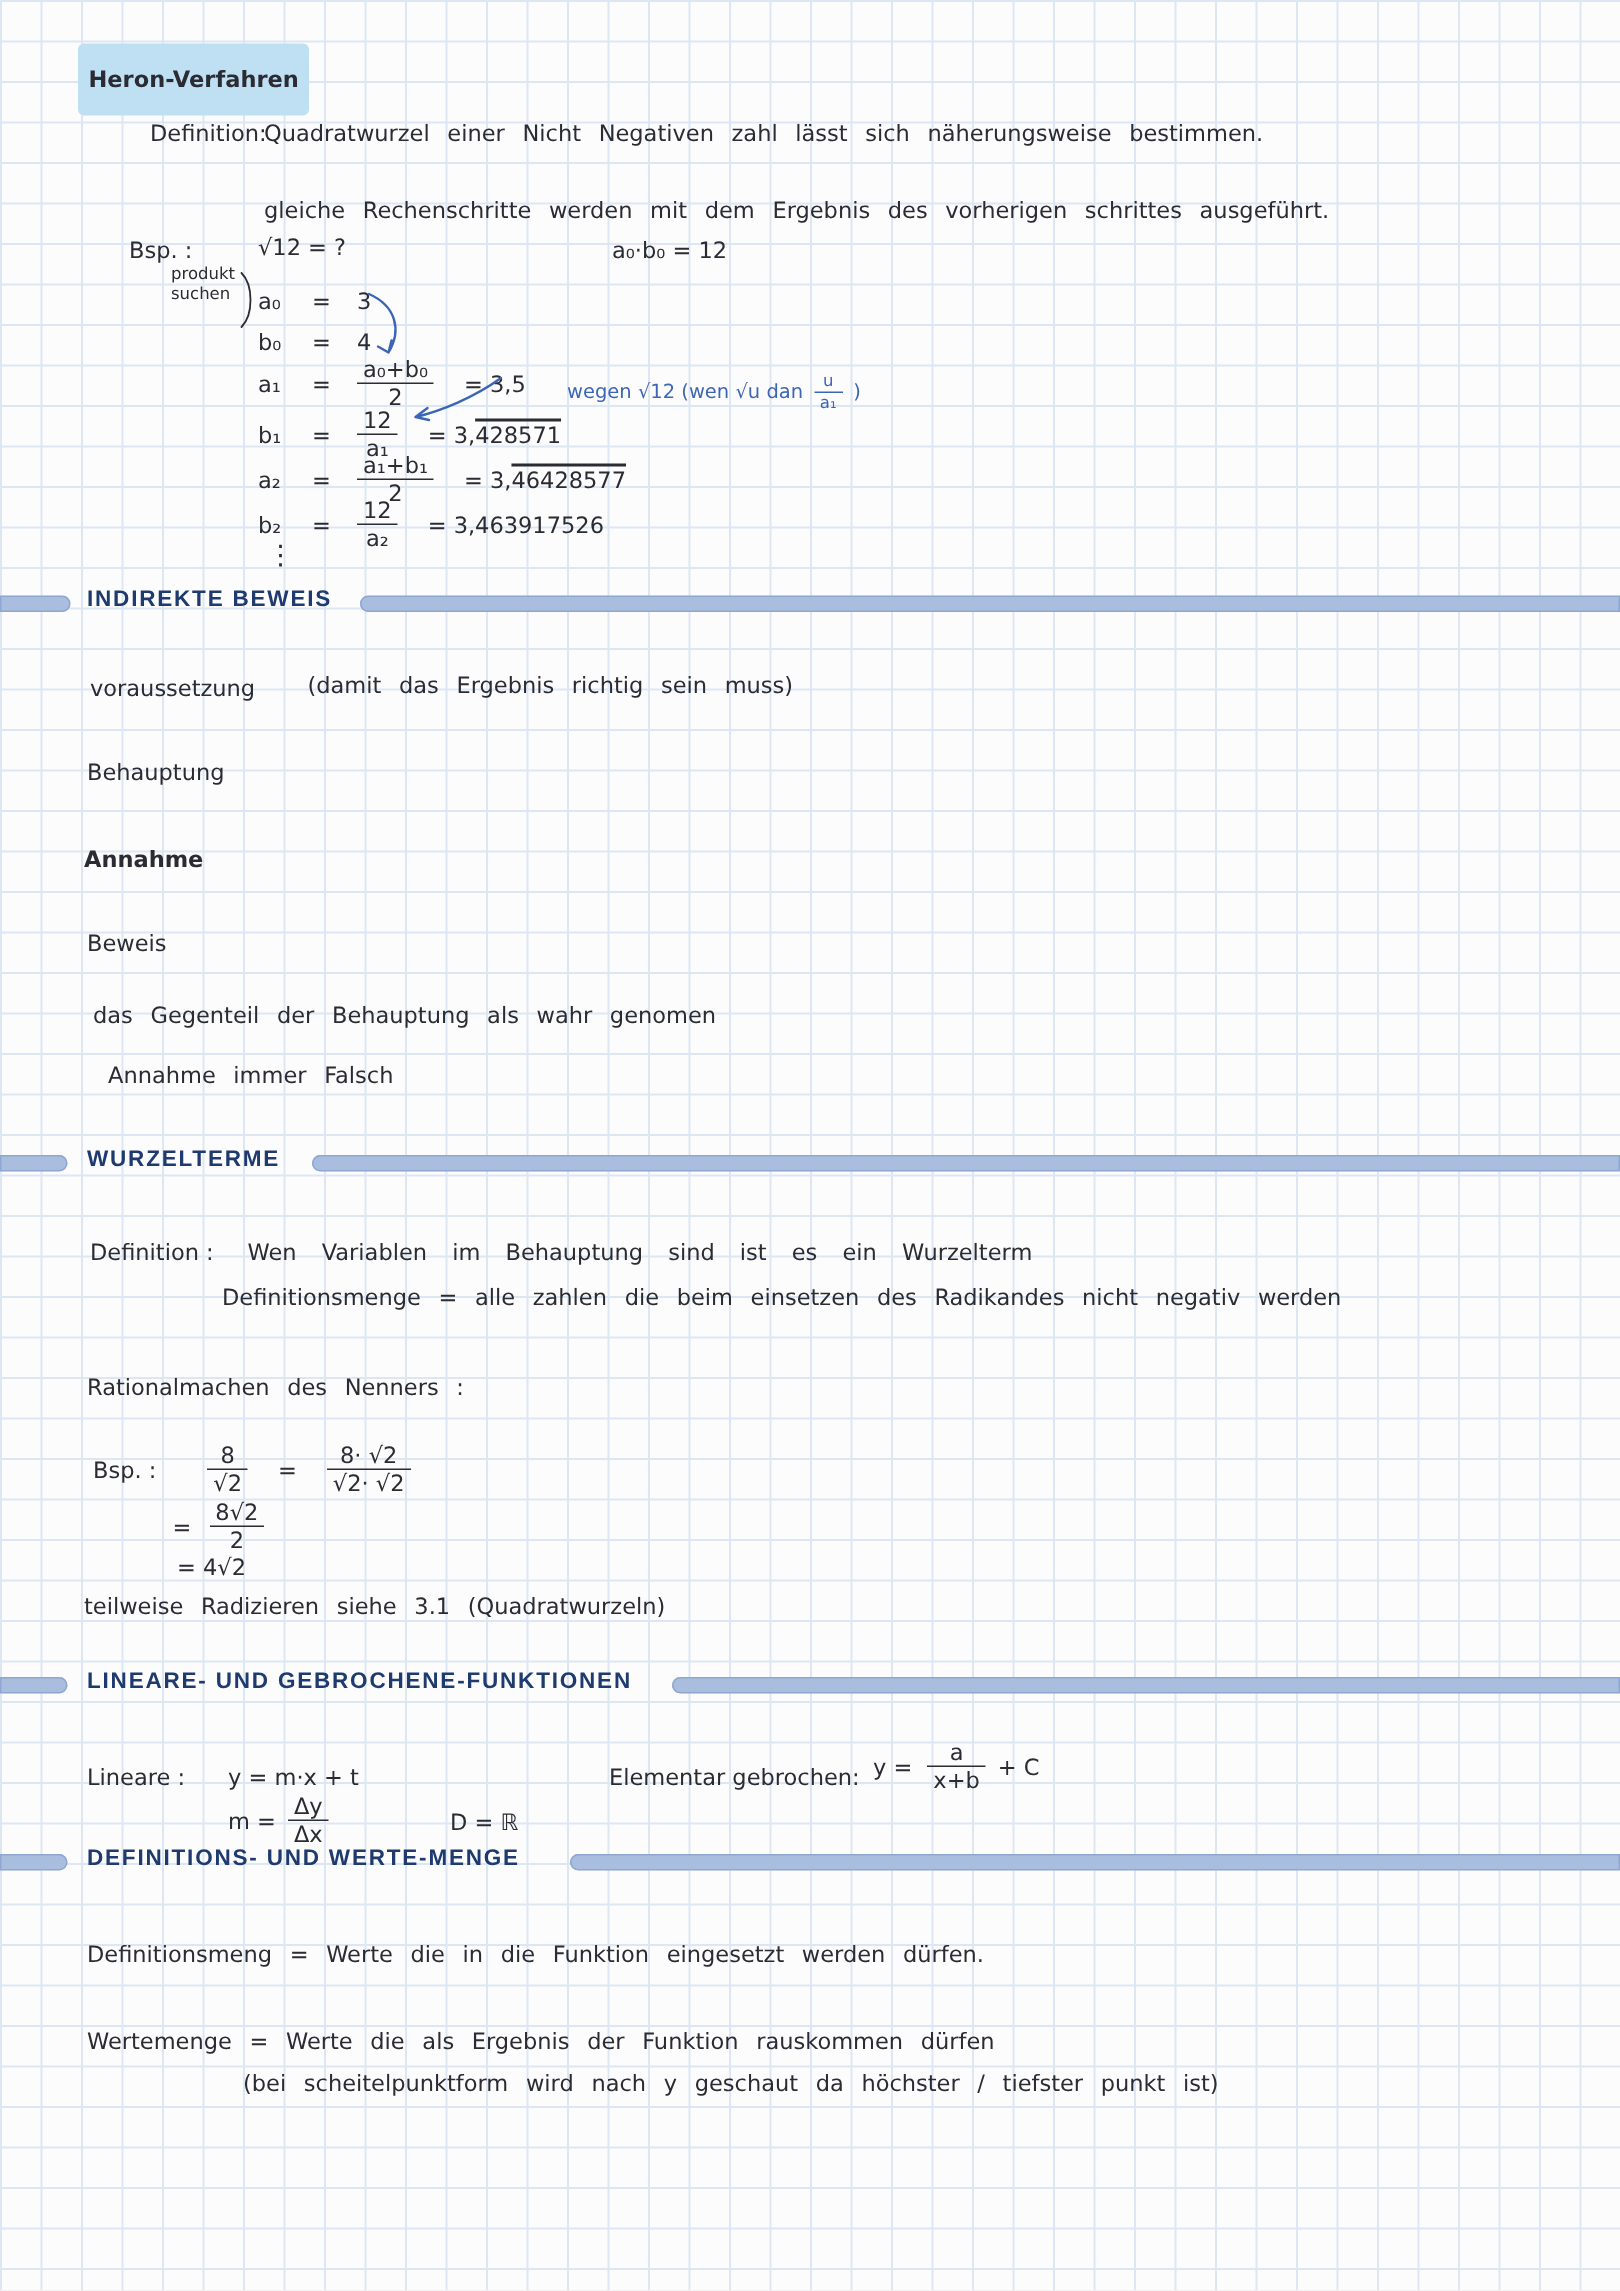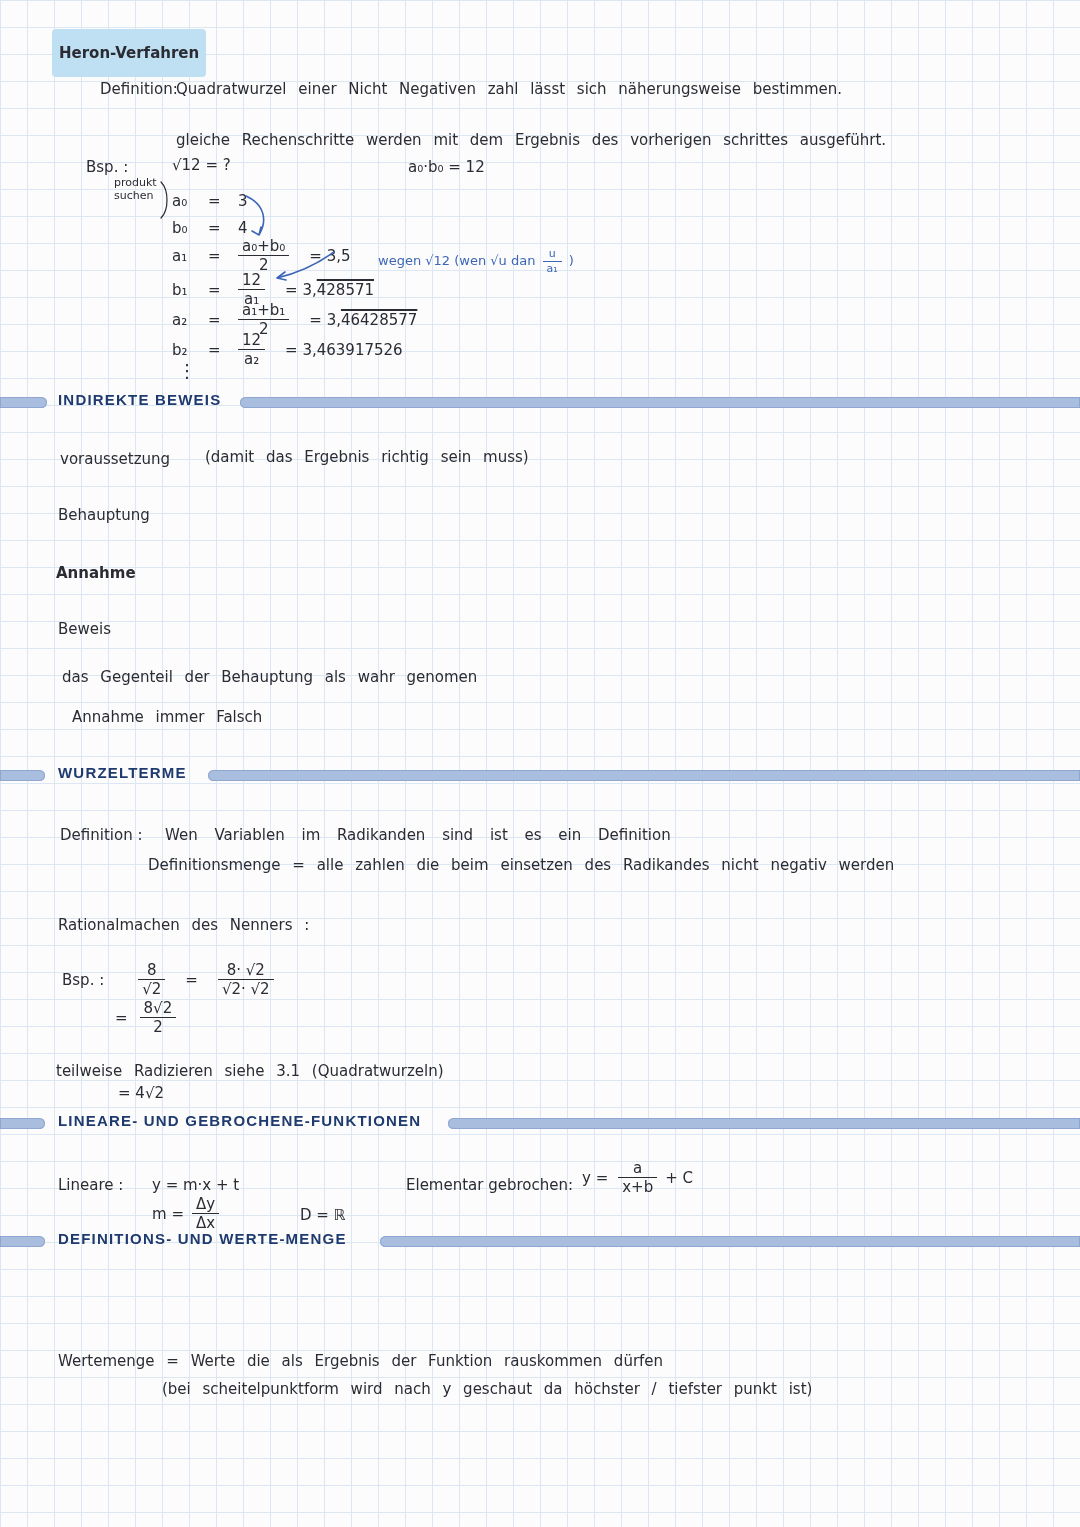--- a/index.html
+++ b/index.html
@@ -143,21 +143,21 @@
   <div class="abs" style="left:56px; top:564px;font-weight:bold;">Annahme</div>
   <div class="abs" style="left:58px; top:620px;">Beweis</div>
   <div class="abs ws" style="left:62px; top:668px;">das Gegenteil der Behauptung als wahr genomen</div>
   <div class="abs ws" style="left:56px; top:708px;margin-left:16px;">Annahme immer Falsch</div>
 
   <div class="bar left" style="left:0; top:770px; width:45px;"></div>
   <div class="abs header-text" style="left:58px; top:764px;">WURZELTERME</div>
   <div class="bar right" style="left:208px; top:770px; width:872px;"></div>
 
   <div class="abs" style="left:60px; top:826px;">Definition :</div>
-  <div class="abs ws2" style="left:165px; top:826px;">Wen Variablen im Radikanden sind ist es ein Definition</div>
+  <div class="abs ws2" style="left:165px; top:826px;">Wen Variablen im Behauptung sind ist es ein Wurzelterm</div>
   <div class="abs ws" style="left:148px; top:856px;">Definitionsmenge = alle zahlen die beim einsetzen des Radikandes nicht negativ werden</div>
 
   <div class="abs ws" style="left:58px; top:916px;">Rationalmachen des Nenners :</div>
 
   <div class="abs row" style="left:62px; top:962px;">
     <span style="margin-right:34px;">Bsp. :</span>
     <span class="frac">
       <span class="fnum">8</span>
       <span class="fden">√2</span>
     </span>
@@ -169,21 +169,21 @@
   </div>
 
   <div class="abs row" style="left:115px; top:1000px;">
     <span style="margin-right:12px;">=</span>
     <span class="frac">
       <span class="fnum">8√2</span>
       <span class="fden">2</span>
     </span>
   </div>
 
-  <div class="abs" style="left:118px; top:1084px;text-align:right;">= 4√2</div>
+  <div class="abs" style="left:118px; top:1036px;text-align:right;">= 4√2</div>
   <div class="abs ws" style="left:56px; top:1062px;">teilweise Radizieren siehe 3.1 (Quadratwurzeln)</div>
 
   <div class="bar left" style="left:0; top:1118px; width:45px;"></div>
   <div class="abs header-text" style="left:58px; top:1112px;">LINEARE- UND GEBROCHENE-FUNKTIONEN</div>
   <div class="bar right" style="left:448px; top:1118px; width:632px;"></div>
 
   <div class="abs" style="left:58px; top:1176px;">Lineare :</div>
   <div class="abs" style="left:152px; top:1176px;">y = m·x + t</div>
   <div class="abs" style="left:406px; top:1176px;">Elementar gebrochen:</div>
 
@@ -202,16 +202,17 @@
       <span class="fnum">Δy</span>
       <span class="fden">Δx</span>
     </span>
   </div>
   <div class="abs" style="left:300px; top:1206px;">D = ℝ</div>
 
   <div class="bar left" style="left:0; top:1236px; width:45px;"></div>
   <div class="abs header-text" style="left:58px; top:1230px;">DEFINITIONS- UND WERTE-MENGE</div>
   <div class="bar right" style="left:380px; top:1236px; width:700px;"></div>
 
+  <div class="abs ws" style="left:58px; top:1294px;">Definitionsmeng  =  Werte die in die  Funktion eingesetzt werden  dürfen.</div>
   <div class="abs ws" style="left:58px; top:1352px;">Wertemenge  =  Werte die als Ergebnis der Funktion rauskommen dürfen</div>
   <div class="abs ws" style="left:162px; top:1380px;">(bei scheitelpunktform  wird nach y geschaut  da höchster / tiefster punkt ist)</div>
 
 </div>
 
 </body></html>

